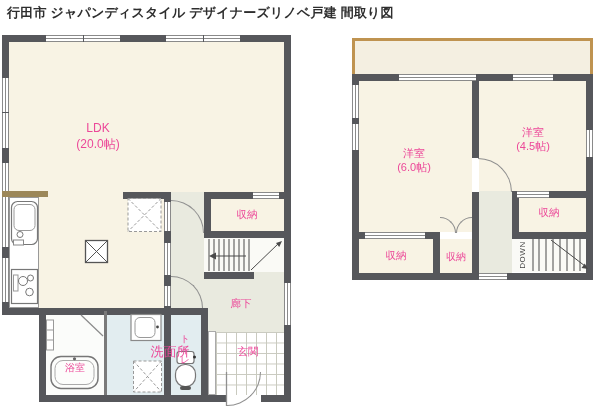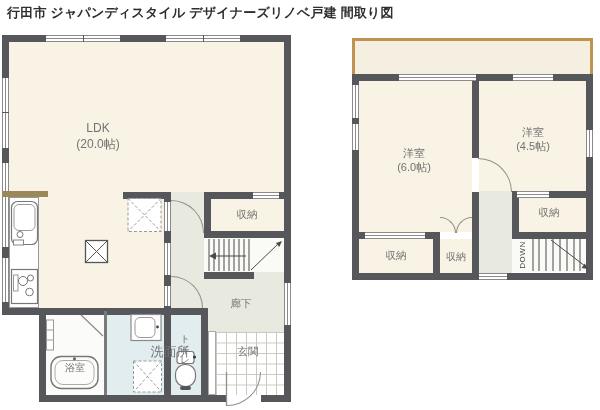--- a/index.html
+++ b/index.html
@@ -7,21 +7,21 @@
         font-family:"Liberation Sans",sans-serif;}
   .abs{position:absolute;}
   .wall{position:absolute;background:var(--wall);}
   .floor{position:absolute;}
   .win-h{position:absolute;background:linear-gradient(to bottom,transparent 44%,var(--line) 44%,var(--line) 56%,transparent 56%),#fff;border-top:1px solid var(--line);border-bottom:1px solid var(--line);box-sizing:border-box;}
   .win-v{position:absolute;background:linear-gradient(to right,transparent 44%,var(--line) 44%,var(--line) 56%,transparent 56%),#fff;border-left:1px solid var(--line);border-right:1px solid var(--line);box-sizing:border-box;}
   .arc{position:absolute;border:0 solid #8f8f8f;box-sizing:border-box;}
   .arc-ne{border-top-right-radius:100% 100%;border-top-width:1.3px;border-right-width:1.3px;}
   .arc-nw{border-top-left-radius:100% 100%;border-top-width:1.3px;border-left-width:1.3px;}
   .arc-se{border-bottom-right-radius:100% 100%;border-bottom-width:1.3px;border-right-width:1.3px;}
-  .lbl{position:absolute;transform:translate(-50%,-50%);font-size:10.5px;color:#737373;
+  .lbl{position:absolute;transform:translate(-50%,-50%);font-size:10.5px;color:#ec4899;
        white-space:nowrap;text-align:center;line-height:1.3;}
   .lbl-v{writing-mode:vertical-rl;text-orientation:upright;}
   .tile{background-image:linear-gradient(to bottom,var(--tile) 1px,transparent 1px),
         linear-gradient(to right,var(--tile) 1px,transparent 1px);
         background-size:10px 10.5px;background-color:#fff;}
   .balcony{position:absolute;background:#f4efe1;border-top:3px solid var(--balcony);
         border-left:3px solid var(--balcony);border-right:3px solid var(--balcony);box-sizing:border-box;}
   .counter{position:absolute;background:#fff;border:1px solid #999;box-sizing:border-box;}
   .step{position:absolute;background:#fff;border:1px solid #aaa;box-sizing:border-box;}
   #title{position:absolute;left:7px;top:4px;font-size:13px;font-weight:600;color:#2e2e2e;letter-spacing:.2px;}

